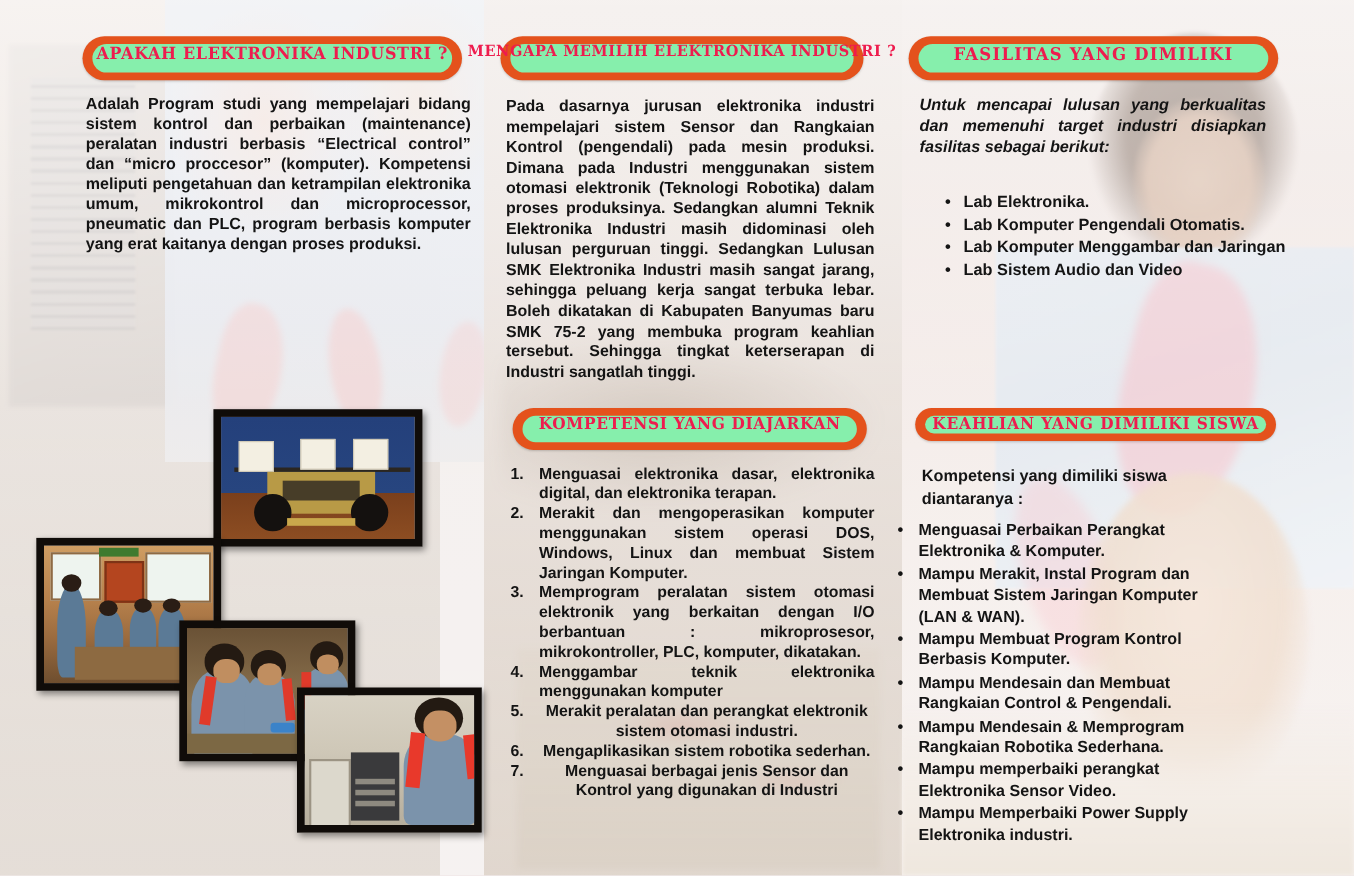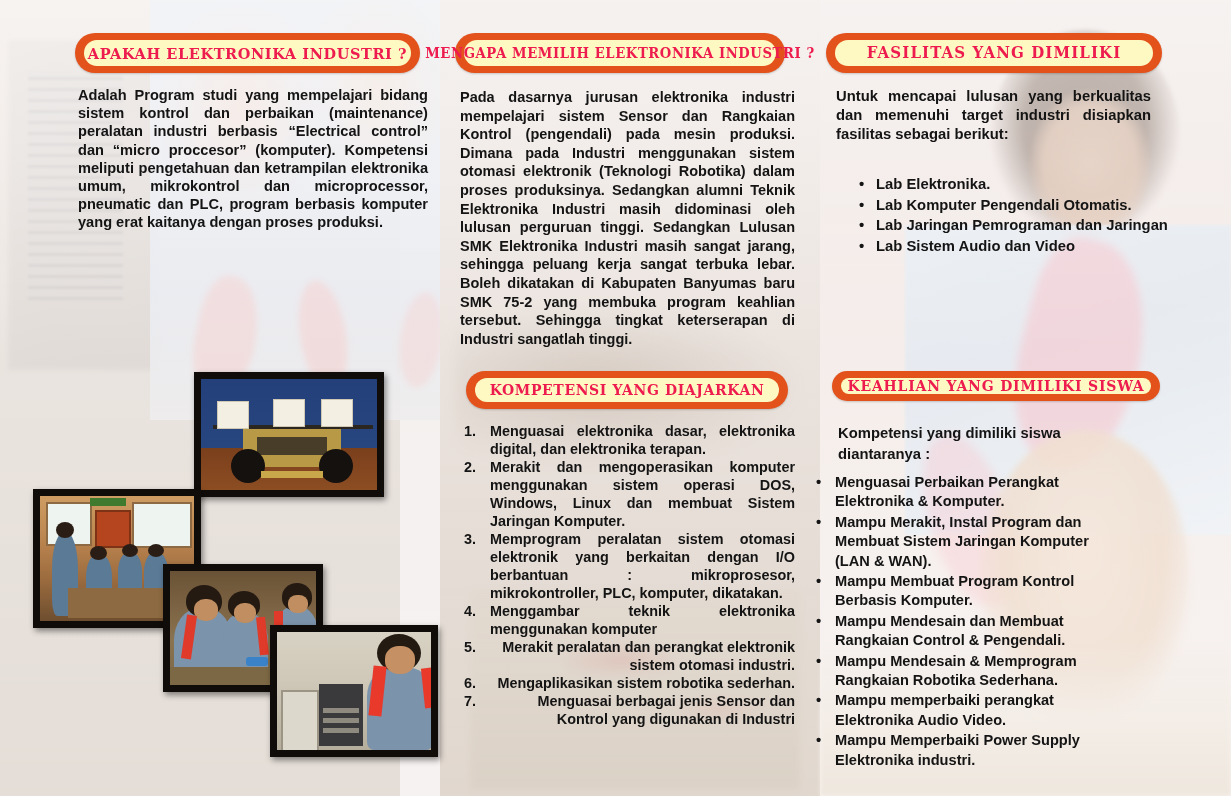--- a/index.html
+++ b/index.html
@@ -119,24 +119,24 @@
 
   .pill{
     position:absolute;
     background:#E4521C;
     border-radius:999px;
     padding:7px 9px;
     box-sizing:border-box;
     box-shadow:0 1px 2px rgba(0,0,0,.18);
   }
   .pill-inner{
-    background:#fef9c3;
+    background:#86efac;
     border-radius:999px;
     height:100%;
-    display:flex;align-items:center;justify-content:center;
+    display:flex;align-items:flex-start;justify-content:center;
   }
   .pill-text{
     color:#EE1C4E;
     font-family:"DejaVu Serif","Liberation Serif",serif;
     font-weight:bold;
     font-size:14.5px;
     letter-spacing:.6px;
     white-space:nowrap;
     text-align:center;
     transform:scaleY(1.06);
@@ -183,21 +183,21 @@
     counter-increment:kmp;
     font-weight:bold;color:#141414;
     text-align:justify;text-justify:inter-word;
     margin-bottom:0px;
   }
   ol.kompetensi li:before{
     content:counter(kmp) ".";
     position:absolute;left:2px;top:0;
     font-weight:bold;
   }
-  ol.kompetensi li.nojust{text-align:right;}
+  ol.kompetensi li.nojust{text-align:center;}
 
   
   .photo{
     position:absolute;
     border:7px solid #100c09;
     box-sizing:border-box;
     box-shadow:2px 3px 6px rgba(0,0,0,.45);
     overflow:hidden;
     background:#888;
   }
@@ -360,41 +360,41 @@
       <li class="nojust"> Mengaplikasikan sistem robotika sederhan.</li>
       <li class="nojust">Menguasai berbagai jenis Sensor dan Kontrol yang digunakan di Industri</li>
     </ol>
 
     <div class="pill" style="left:826px;top:33px;width:336px;height:40px;">
       <div class="pill-inner">
         <span class="pill-text" style="font-size:15px;letter-spacing:1.1px;">FASILITAS YANG DIMILIKI</span>
       </div>
     </div>
 
-    <div class="body-text" style="left:836px;top:87px;width:315px;font-size:14.8px;line-height:19px;">Untuk mencapai lulusan yang berkualitas dan memenuhi target industri disiapkan fasilitas sebagai berikut:</div>
+    <div class="body-text" style="left:836px;top:87px;width:315px;font-size:14.8px;line-height:19px;font-style:italic;">Untuk mencapai lulusan yang berkualitas dan memenuhi target industri disiapkan fasilitas sebagai berikut:</div>
 
     <ul class="facility" style="position:absolute;left:843px;top:163px;width:320px;">
       <li>Lab Elektronika.</li>
       <li>Lab Komputer Pengendali Otomatis.</li>
-      <li>Lab Jaringan Pemrograman dan  Jaringan</li>
+      <li>Lab Komputer Menggambar dan  Jaringan</li>
       <li>Lab Sistem Audio dan Video</li>
     </ul>
 
     <div class="pill" style="left:832px;top:371px;width:328px;height:30px;">
       <div class="pill-inner">
         <span class="pill-text" style="font-size:14px;letter-spacing:.8px;">KEAHLIAN YANG DIMILIKI SISWA</span>
       </div>
     </div>
 
     <div class="body-text left-al" style="left:838px;top:423px;width:300px;font-size:14.8px;line-height:21px;">Kompetensi yang dimiliki siswa diantaranya :</div>
 
     <ul class="skills" style="position:absolute;left:800px;top:461px;width:310px;">
       <li>Menguasai Perbaikan Perangkat Elektronika &amp; Komputer.</li>
       <li>Mampu Merakit, Instal Program dan Membuat Sistem Jaringan Komputer (LAN &amp; WAN).</li>
       <li>Mampu Membuat Program Kontrol Berbasis Komputer.</li>
       <li>Mampu Mendesain dan Membuat Rangkaian Control &amp; Pengendali.</li>
       <li>Mampu Mendesain &amp; Memprogram Rangkaian Robotika Sederhana.</li>
-      <li>Mampu memperbaiki perangkat Elektronika Audio Video.</li>
+      <li>Mampu memperbaiki perangkat Elektronika Sensor Video.</li>
       <li>Mampu Memperbaiki Power Supply Elektronika industri.</li>
     </ul>
 
   </div>
 </div>
 
 </body></html>

